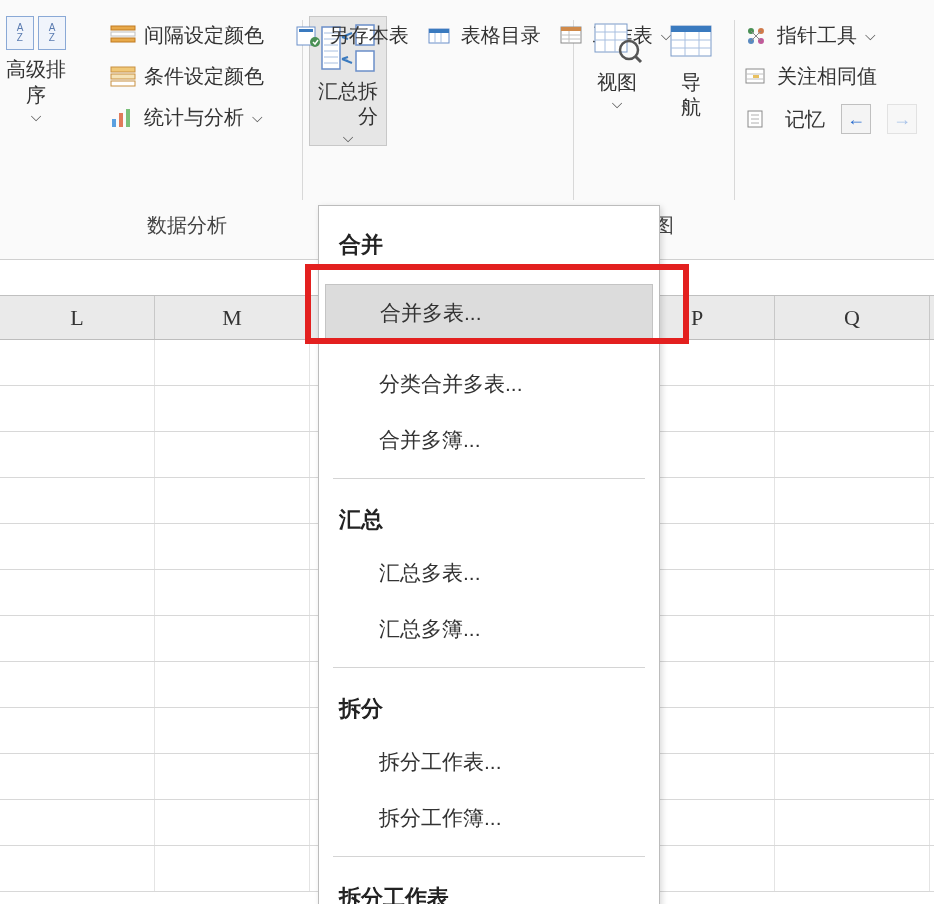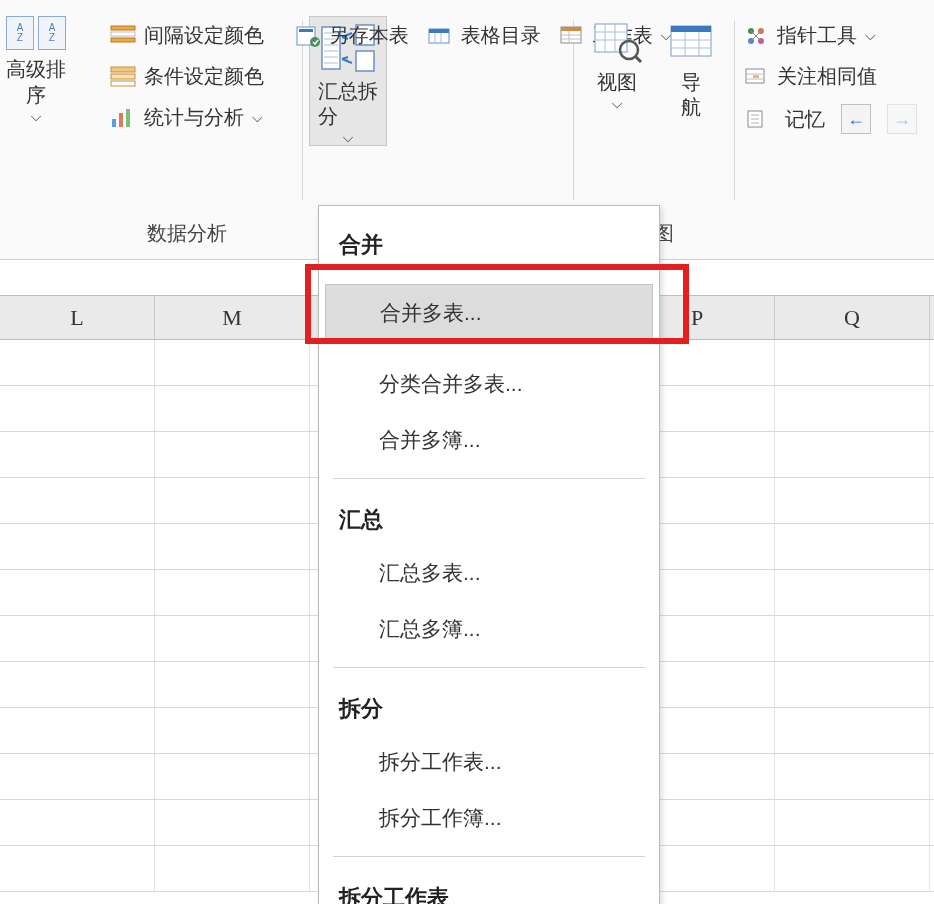--- a/index.html
+++ b/index.html
@@ -27,21 +27,21 @@
   display: flex;
   flex-direction: column;
   align-items: center;
   padding: 0 8px;
   height: 100%;
   position: relative;
 }
 
 .ribbon-group-label {
   position: absolute;
-  bottom: 12px;
+  bottom: 20px;
   left: 0;
   right: 0;
   text-align: center;
   font-size: 20px;
   color: #444;
 }
 
 .vsep {
   width: 1px;
   background: #d8d8d8;
@@ -122,21 +122,21 @@
   margin-top: 6px;
 }
 .big-btn .big-icon {
   width: 56px;
   height: 50px;
   margin-bottom: 6px;
 }
 .big-btn-label {
   font-size: 20px;
   color: #333;
-  text-align: left;
+  text-align: right;
   line-height: 1.25;
 }
 
 
 .table-ops {
   display: flex;
   flex-direction: row;
   gap: 10px;
   padding-top: 10px;
 }

